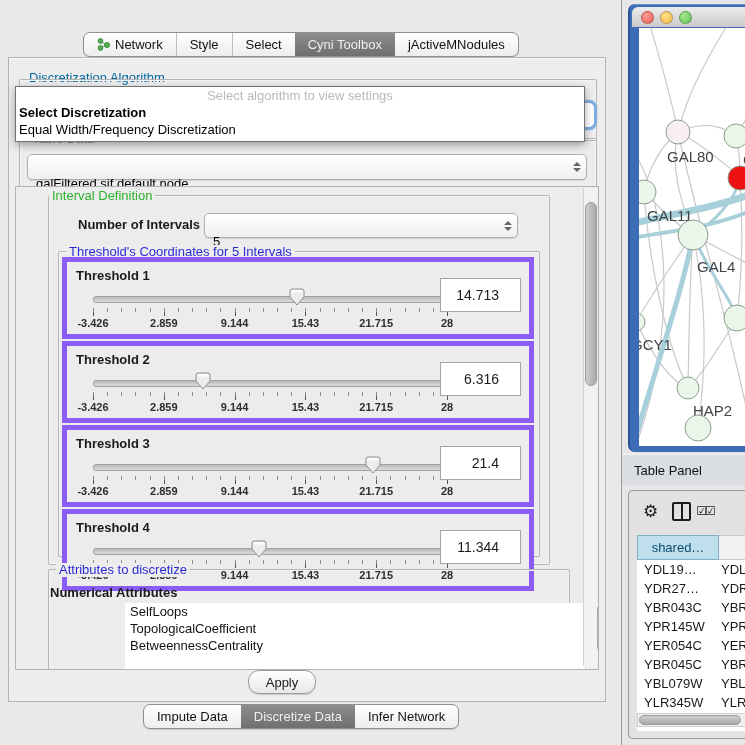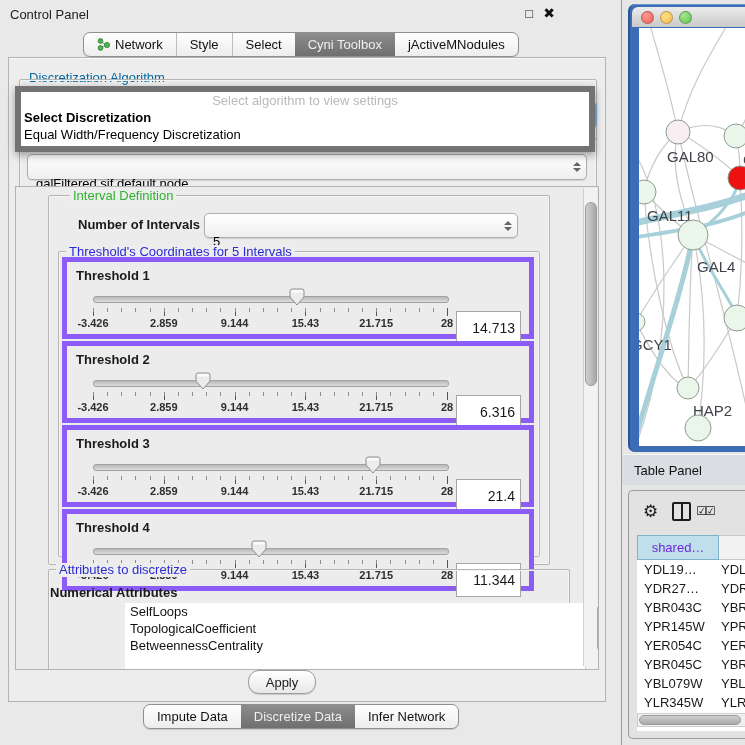--- a/index.html
+++ b/index.html
@@ -33,21 +33,21 @@
 
   .group-title{position:absolute;background:#ededed;padding:0 3px;line-height:14px;}
   .gbox{position:absolute;border:1px solid #b5b5b5;border-radius:2px;box-shadow:inset 0 0 0 1px #f4f4f4;}
 
   #algo-label{left:20px;top:12px;color:#0369a1;}
   #algo-gbox{left:10px;top:21px;width:576px;height:60px;}
   #algo-focus-combo{left:510px;top:42px;width:72px;height:24px;background:#fff;border:3px solid #7fadde;
                     border-radius:8px;box-shadow:0 0 2px #9cc2ea;}
 
   
-  #algo-popup{left:6px;top:28px;width:568px;background:#ffffff;border:6px solid #737373;
+  #algo-popup{left:6px;top:28px;width:568px;background:#ffffff;border:1px solid #737373;
               box-shadow:0 3px 8px rgba(0,0,0,.35);z-index:30;padding-bottom:3px;}
   #algo-popup .hint{color:#b9b9b9;text-align:center;height:17px;line-height:17px;}
   #algo-popup .opt{height:17px;line-height:17px;padding-left:3px;color:#000;}
   #algo-popup .opt.bold{font-weight:bold;}
 
   #tabledata-gbox{left:10px;top:80px;width:576px;height:48px;}
   #tabledata-title{left:20px;top:74px;color:#8e8e8e;}
 
   
   .combo{position:absolute;background:linear-gradient(#ffffff,#efefef);border:1px solid #aeaeae;
@@ -58,42 +58,42 @@
   .combo .dn{width:0;height:0;border-left:4px solid transparent;border-right:4px solid transparent;border-top:4px solid #666;}
 
   #tabledata-combo{left:18px;top:96px;width:558px;height:24px;}
 
   
   #scroll-area{left:6px;top:128px;width:582px;height:482px;border:1px solid #b3b3b3;background:#ececec;overflow:hidden;}
   #scroll-vsb{position:absolute;right:1px;top:1px;width:13px;height:478px;background:#f2f2f2;border-left:1px solid #d0d0d0;}
   .sb-thumb{position:absolute;left:1px;width:10px;border-radius:6px;background:linear-gradient(to right,#cfcfcf,#a8a8a8);border:1px solid #9b9b9b;}
 
   #interval-gbox{left:32px;top:8px;width:500px;height:368px;}
-  #interval-title{left:54px;top:2px;color:#2db22d;}
+  #interval-title{left:33px;top:2px;color:#2db22d;}
   #noi-label{left:62px;top:30px;font-weight:bold;}
   #noi-combo{left:188px;top:26px;width:312px;height:23px;}
 
   #thr-gbox{left:42px;top:64px;width:480px;height:304px;}
   #thr-title{left:50px;top:58px;color:#2a2ad6;}
 
   .th-row{position:relative;margin:2px 4px 0 4px;height:72px;border:5px solid #8b5cf6;background:#ececec;}
   .th-label{position:absolute;left:9px;top:6px;font-weight:bold;}
   .th-sliderzone{position:absolute;left:26px;top:28px;width:354px;height:40px;}
   .th-track{position:absolute;left:0;top:6px;width:100%;height:5px;border-radius:3px;
             background:linear-gradient(#b9b9b9,#dcdcdc);border:1px solid #a2a2a2;}
   .th-ticks{position:absolute;left:0;top:18px;width:100%;height:8px;border-right:1px solid #555;
             background-image:
               repeating-linear-gradient(to right,#8a8a8a 0 1px,transparent 1px 4%),
               repeating-linear-gradient(to right,#555 0 1px,transparent 1px 20%);
             background-size:100% 4px,100% 8px;background-repeat:no-repeat;}
   .th-ticklabels{position:absolute;left:0;top:27px;width:100%;height:12px;font-size:11px;font-weight:bold;color:#2e2e2e;}
   .th-ticklabels span{position:absolute;transform:translateX(-50%);white-space:nowrap;}
   .th-thumb{position:absolute;top:-2px;transform:translateX(-50%);}
   .th-value{position:absolute;right:8px;top:16px;width:58px;height:32px;background:#fff;border:1px solid #a5a5a5;
-            display:flex;align-items:center;justify-content:flex-end;padding-right:5px;font-size:14px;margin-top:33px;}
+            display:flex;align-items:center;justify-content:flex-end;padding-right:21px;font-size:14px;}
 
   #attr-gbox{left:32px;top:382px;width:520px;height:120px;}
   #attr-title{left:40px;top:376px;color:#2a2ad6;}
   #attr-sub{left:34px;top:398px;font-weight:bold;}
   #attr-list{left:62px;top:416px;width:474px;height:66px;background:#ffffff;position:absolute;overflow:hidden;margin-left:47px;}
   .attr-item{height:17px;line-height:17px;padding-left:5px;color:#111;}
   #attr-vsb{position:absolute;right:0;top:0;width:13px;height:66px;background:#f2f2f2;border-left:1px solid #d6d6d6;}
 
   #apply-btn{left:239px;top:612px;width:66px;height:22px;border:1px solid #9c9c9c;border-radius:11px;
              background:linear-gradient(#ffffff,#e8e8e8);display:flex;align-items:center;justify-content:center;
@@ -114,39 +114,34 @@
 
   #table-window{left:628px;top:490px;width:125px;height:247px;background:#e2e2e2;border:1px solid #9a9a9a;
                 border-right:none;border-radius:5px 0 0 5px;}
   #tw-toolbar{position:absolute;left:0;top:6px;width:100%;height:28px;display:flex;align-items:center;gap:0;}
   #tw-gear{margin-left:14px;font-size:17px;color:#1c1c1c;}
   #tw-split{margin-left:14px;width:15px;height:15px;border:2px solid #1c1c1c;border-radius:2px;position:relative;}
   #tw-split:after{content:"";position:absolute;left:50%;top:0;bottom:0;width:2px;background:#1c1c1c;transform:translateX(-50%);}
   .tw-check{margin-left:5px;font-size:12px;color:#1c1c1c;letter-spacing:-2px;}
   #tw-grid{position:absolute;left:8px;top:44px;width:150px;background:#fff;}
   .tw-header{display:flex;height:25px;}
-  .tw-th{display:flex;align-items:center;justify-content:center;font-size:13px;color:#6d28d9;}
+  .tw-th{display:flex;align-items:center;justify-content:center;font-size:13px;color:#0c4a6e;}
   .tw-th.c1{width:80px;background:#bfdfec;border:1px solid #7fb2c8;}
   .tw-th.c2{flex:1;background:#f2f2f2;border:1px solid #c9c9c9;border-left:none;}
   .tw-row{display:flex;height:19px;align-items:center;}
   .tw-c1{width:80px;padding-left:7px;box-sizing:border-box;}
   .tw-c2{padding-left:4px;}
   #tw-hsb{position:absolute;left:8px;top:222px;width:115px;height:12px;background:#efefef;border:1px solid #cfcfcf;}
   #tw-hsb .h-thumb{position:absolute;left:1px;top:1px;width:100px;height:8px;border-radius:5px;
                    background:linear-gradient(#cfcfcf,#a8a8a8);border:1px solid #9b9b9b;}
 </style>
 </head>
 <body>
 
 <div id="control-panel" class="abs">
-  <div id="cp-titlebar" class="abs">
-    <span id="cp-title" class="abs">Control Panel</span>
-    <span id="cp-float" class="abs">□</span>
-    <span id="cp-close" class="abs">✖</span>
-  </div>
 
   <div id="top-tabs" class="abs seg-bar">
     <div class="seg">
       <span class="tabicon">
         <svg width="13" height="13" viewBox="0 0 13 13">
           <line x1="3.5" y1="3.5" x2="9.5" y2="7" stroke="#9dbb9d" stroke-width="1.2"></line>
           <line x1="3.5" y1="10" x2="9.5" y2="7" stroke="#9dbb9d" stroke-width="1.2"></line>
           <circle cx="3.5" cy="3" r="2.4" fill="#54b154" stroke="#2e7d2e" stroke-width="0.8"></circle>
           <circle cx="3.5" cy="10" r="2.4" fill="#54b154" stroke="#2e7d2e" stroke-width="0.8"></circle>
           <circle cx="10" cy="7" r="2.6" fill="#54b154" stroke="#2e7d2e" stroke-width="0.8"></circle>

